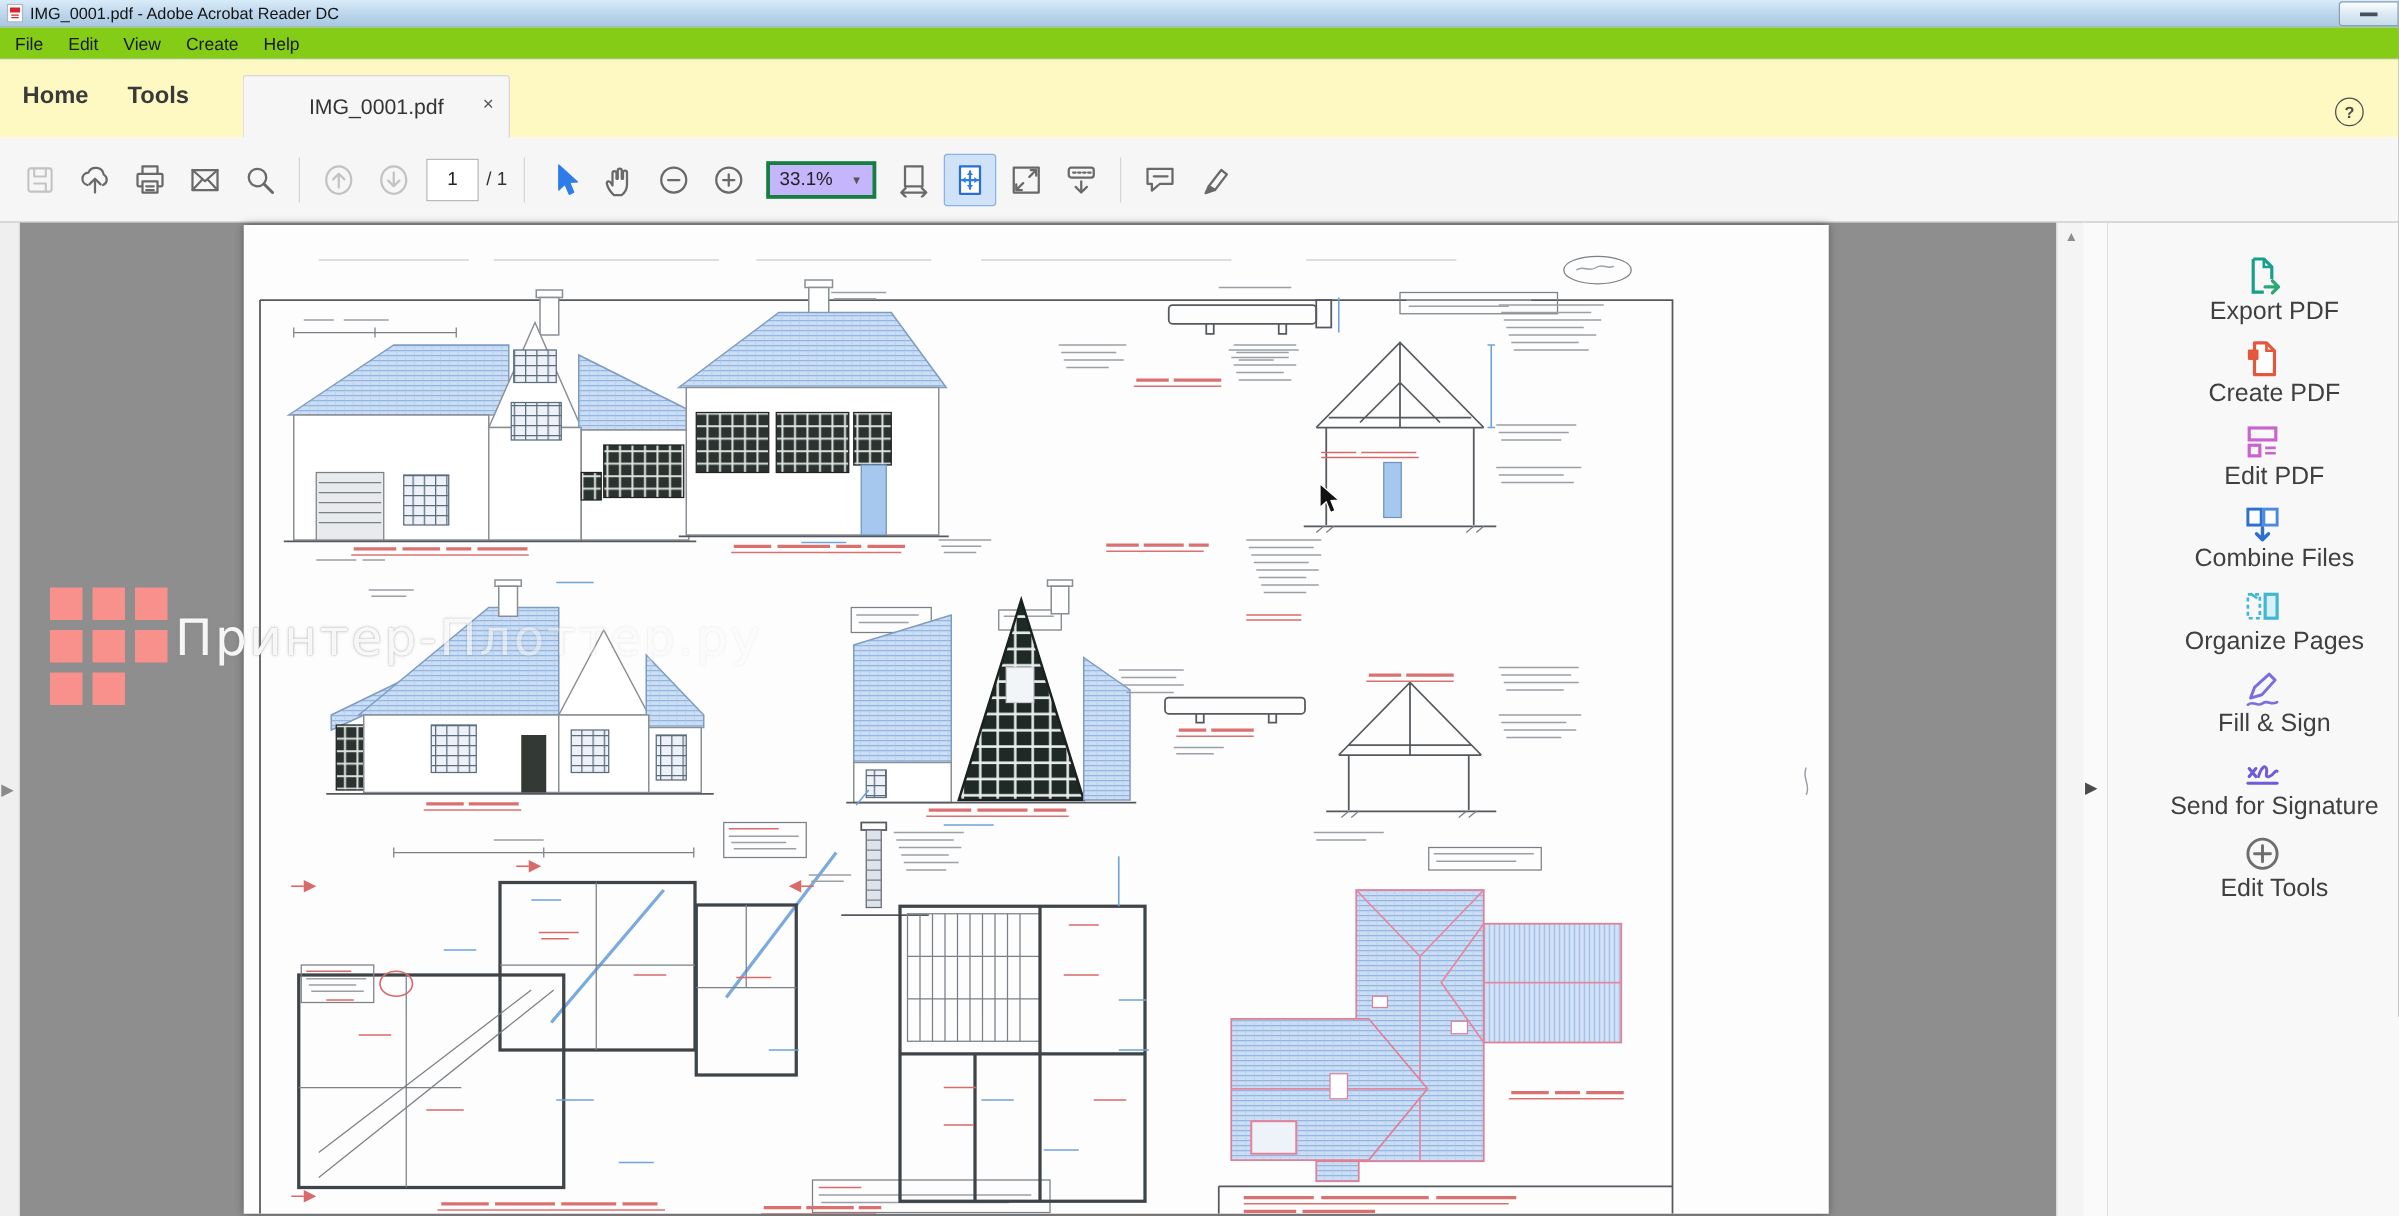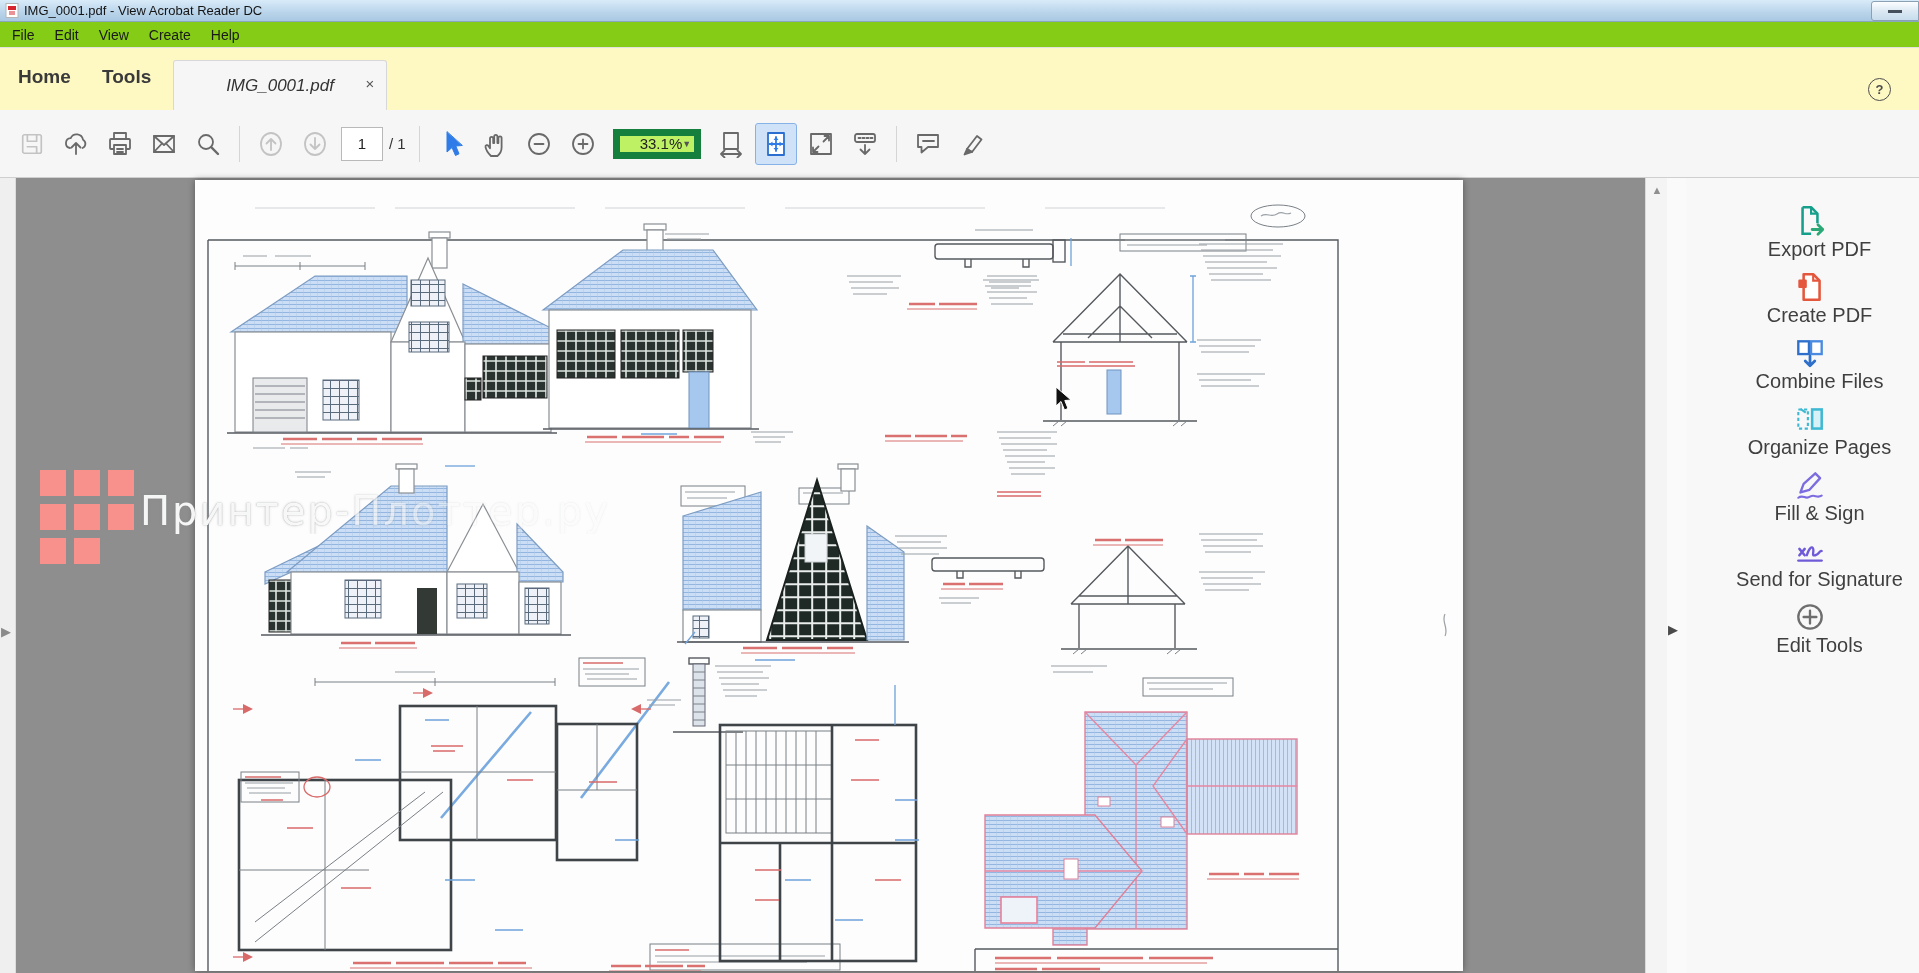--- a/index.html
+++ b/index.html
@@ -15,40 +15,40 @@
     background:linear-gradient(#fdfeff,#dcE9f4 50%,#c7dcec);display:flex;align-items:center;justify-content:center;}
   .winbtn i{display:block;width:14px;height:3px;background:#45505c;}
   
   .menubar{position:absolute;left:0;top:22px;width:100%;height:26px;background:#84cc16;
     border-bottom:1px solid #e2e1e0;display:flex;align-items:center;padding-left:2px;box-sizing:border-box;}
   .menubar span{font-size:14px;color:#1a1a1a;padding:3px 10px;cursor:default;}
   
   .tabbar{position:absolute;left:0;top:48px;width:100%;height:62px;background:#fef9c3;}
   .tablink{position:absolute;top:18px;font-size:19px;font-weight:600;color:#3a3a3a;}
   .tab-home{left:18px;} .tab-tools{left:102px;}
-  .doctab{position:absolute;left:173px;top:12px;width:212px;height:50px;background:#f6f6f6;
+  .doctab{position:absolute;left:194px;top:12px;width:212px;height:50px;background:#f6f6f6;
     border:1px solid #d8d8d8;border-bottom:none;border-radius:3px 3px 0 0;
-    display:flex;align-items:center;justify-content:center;font-style:italic;}
+    display:flex;align-items:center;justify-content:center;}
   .doctab .dlabel{font-size:17px;color:#333;}
   .doctab .dclose{position:absolute;right:12px;top:14px;font-size:15px;color:#555;}
   .helpbtn{position:absolute;right:28px;top:30px;width:21px;height:21px;border:1.7px solid #4c4c4c;border-radius:50%;
     display:flex;align-items:center;justify-content:center;font-size:13px;font-weight:bold;color:#4c4c4c;}
   
   .toolbar{position:absolute;left:0;top:110px;width:100%;height:68px;background:#f6f6f6;
     border-bottom:1px solid #cfcfcf;display:flex;align-items:center;padding-left:10px;box-sizing:border-box;}
   .ti{width:44px;height:46px;display:flex;align-items:center;justify-content:center;border-radius:3px;}
   .ti svg{stroke:#696969;fill:none;stroke-width:1.8;stroke-linecap:round;stroke-linejoin:round;}
   .ti.dis svg{stroke:#c3c3c3;}
   .ti.active{background:#cfe2f8;border:1px solid #86b2e8;width:40px;height:40px;margin:0 2px;}
   .sep{width:1px;height:36px;background:#d5d5d5;margin:0 9px;}
   .pageinput{width:36px;height:30px;border:1px solid #b9b9b9;background:#fff;text-align:center;
     font-size:15px;color:#222;font-family:"Liberation Sans",sans-serif;margin:0 6px 0 4px;}
   .pagetotal{font-size:15px;color:#333;margin-right:4px;white-space:nowrap;}
-  .zoombox{width:88px;height:30px;border:7px solid #15803d;background:#bef264;display:flex;align-items:center;
-    margin:0 8px;padding:0 20px;box-sizing:border-box;}
+  .zoombox{width:88px;height:30px;border:3px solid #15803d;background:#c4b5fd;display:flex;align-items:center;
+    margin:0 8px;padding:0 8px;box-sizing:border-box;}
   .zoombox .zval{font-size:15px;color:#222;flex:1;}
   .zoombox .zcaret{font-size:9px;color:#555;}
   
   .main{position:absolute;left:0;top:178px;width:1919px;height:795px;background:#8e8e8e;}
   .leftrail{position:absolute;left:0;top:0;width:15px;height:795px;background:#efefef;border-right:1px solid #dcdcdc;}
   .railarrow{position:absolute;left:1px;top:446px;font-size:13px;color:#8a8a8a;}
   .page{position:absolute;left:195px;top:2px;width:1268px;height:791px;background:#fdfdfd;
     box-shadow:0 0 7px rgba(0,0,0,.4);}
   .page svg{display:block;}
   .scroll{position:absolute;left:1645px;top:0;width:22px;height:795px;background:#f4f4f4;border-left:1px solid #dadada;}
@@ -86,21 +86,21 @@
 <body>
 
 <div id="app">
 
   <div class="titlebar">
     <svg class="pdficon" viewBox="0 0 14 15">
       <rect x="1" y="0.5" width="12" height="14" fill="#fff" stroke="#b5b5b5" stroke-width="1"></rect>
       <path d="M3 3h8v4H3z" fill="#d6252e"></path>
         <path d="M4 9h6M4 11h6" stroke="#d6252e" stroke-width="1"></path>
     </svg>
-    <span class="ttl">IMG_0001.pdf - View Acrobat Reader DC</span>
+    <span class="ttl">IMG_0001.pdf - Adobe Acrobat Reader DC</span>
     <span class="winbtn">
         <i></i>
       </span>
   </div>
 
   <div class="menubar">
     <span>File</span>
     <span>Edit</span>
     <span>View</span>
     <span>Create</span>
@@ -519,20 +519,28 @@
       <div class="pi">
         <svg class="picon" viewBox="0 0 32 32">
           <path d="M10 4h9l6 6v18H10z" fill="#fff" stroke="#e4573d" stroke-width="2.4" stroke-linejoin="round"></path>
           <path d="M19 4v6h6" fill="none" stroke="#e4573d" stroke-width="2"></path>
           <rect x="5" y="9" width="8" height="8" rx="1" fill="#e4573d"></rect>
         </svg>
         <span class="plabel">Create PDF</span>
       </div>
       <div class="pi">
         <svg class="picon" viewBox="0 0 32 32">
+          <rect x="6" y="6" width="20" height="9" fill="none" stroke="#c964cf" stroke-width="2.4"></rect>
+          <rect x="6" y="19" width="8" height="8" fill="none" stroke="#c964cf" stroke-width="2.4"></rect>
+          <path d="M18 21h8M18 25h8" stroke="#c964cf" stroke-width="2"></path>
+        </svg>
+        <span class="plabel">Edit PDF</span>
+      </div>
+      <div class="pi">
+        <svg class="picon" viewBox="0 0 32 32">
           <rect x="5" y="5" width="10" height="12" fill="#fff" stroke="#2d6fca" stroke-width="2.2"></rect>
           <rect x="17" y="5" width="10" height="12" fill="#fff" stroke="#4a8ae0" stroke-width="2.2"></rect>
           <path d="M16 19v9m-4.5-4.5L16 28l4.5-4.5" fill="none" stroke="#2d6fca" stroke-width="2.6" stroke-linecap="round" stroke-linejoin="round"></path>
         </svg>
         <span class="plabel">Combine Files</span>
       </div>
       <div class="pi">
         <svg class="picon" viewBox="0 0 32 32">
           <rect x="5" y="7" width="9" height="18" fill="none" stroke="#3fb9d3" stroke-width="2" stroke-dasharray="3 2.4"></rect>
           <rect x="18" y="7" width="9" height="18" fill="#d8f1f7" stroke="#3fb9d3" stroke-width="2.4"></rect>

